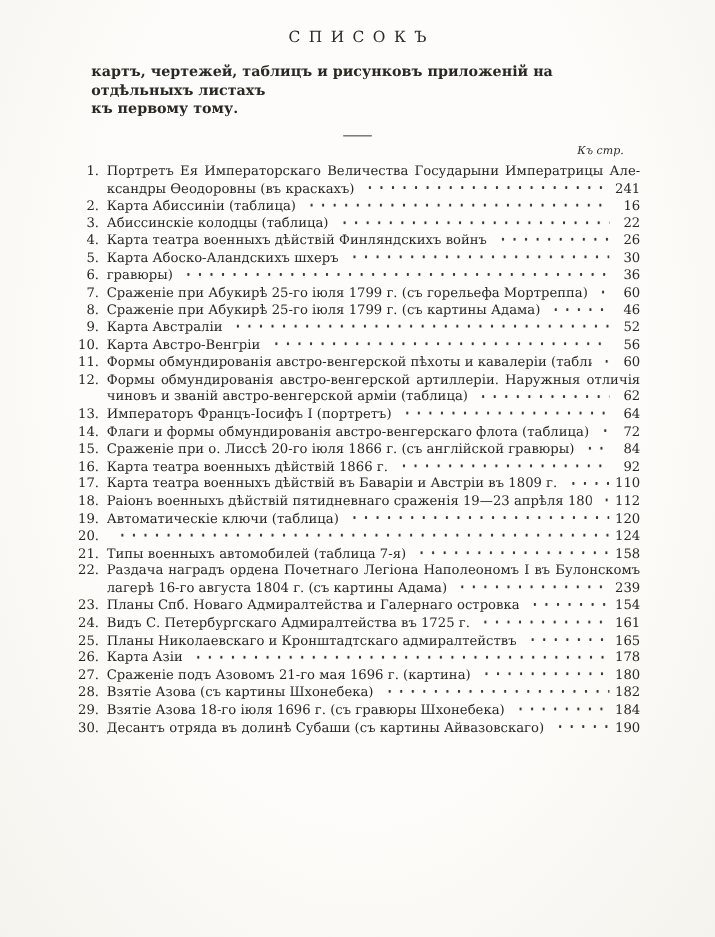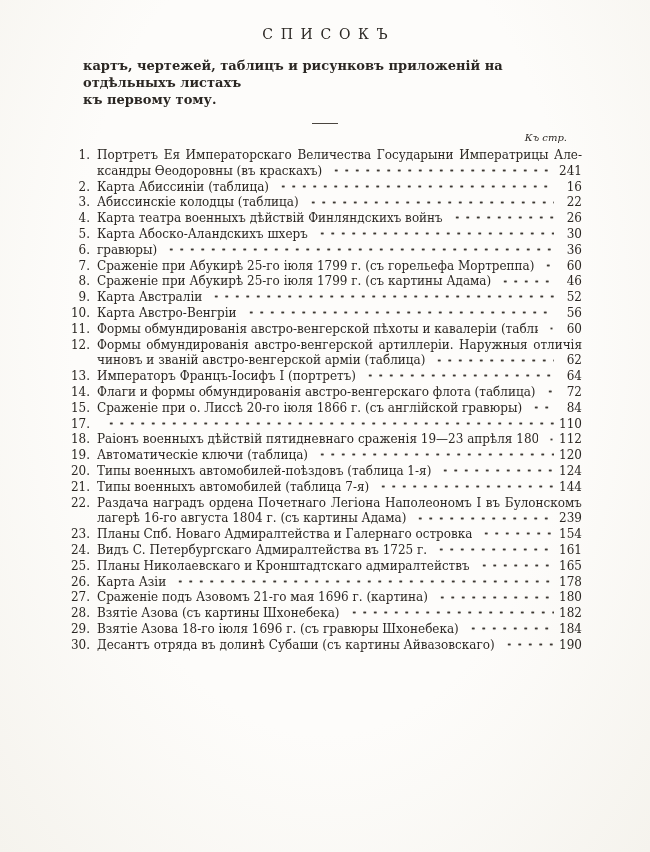--- a/index.html
+++ b/index.html
@@ -270,25 +270,36 @@
     <span class="num">15.</span>
     <div class="body">
           <div class="line">
             <span class="txt">Сраженіе при о. Лиссѣ 20-го іюля 1866 г. (съ англійской гравюры)</span>
             <span class="leader"></span>
             <span class="pagenum">84</span>
           </div>
         </div>
   </div>
 
+  <div class="entry">
+    <span class="num">16.</span>
+    <div class="body">
+          <div class="line">
+            <span class="txt">Карта театра военныхъ дѣйствій 1866 г.</span>
+            <span class="leader"></span>
+            <span class="pagenum">92</span>
+          </div>
+        </div>
+  </div>
 
   <div class="entry">
     <span class="num">17.</span>
     <div class="body">
           <div class="line">
+            <span class="txt">Карта театра военныхъ дѣйствій въ Баваріи и Австріи въ 1809 г.</span>
             <span class="leader"></span>
             <span class="pagenum">110</span>
           </div>
         </div>
   </div>
 
   <div class="entry">
     <span class="num">18.</span>
     <div class="body">
           <div class="line">
@@ -307,34 +318,33 @@
             <span class="leader"></span>
             <span class="pagenum">120</span>
           </div>
         </div>
   </div>
 
   <div class="entry">
     <span class="num">20.</span>
     <div class="body">
           <div class="line">
-            <span class="txt">Типы военныхъ автомобилей-поѣздовъ (таблица 1-я)</span>
             <span class="leader"></span>
             <span class="pagenum">124</span>
           </div>
         </div>
   </div>
 
   <div class="entry">
     <span class="num">21.</span>
     <div class="body">
           <div class="line">
             <span class="txt">Типы военныхъ автомобилей (таблица 7-я)</span>
             <span class="leader"></span>
-            <span class="pagenum">144</span>
+            <span class="pagenum">158</span>
           </div>
         </div>
   </div>
 
   <div class="entry">
     <span class="num">22.</span>
     <div class="body">
           <div class="line just"><span class="txt">Раздача наградъ ордена Почетнаго Легіона Наполеономъ I въ Булонскомъ</span></div>
           <div class="line">
             <span class="txt">лагерѣ 16-го августа 1804 г. (съ картины Адама)</span>

